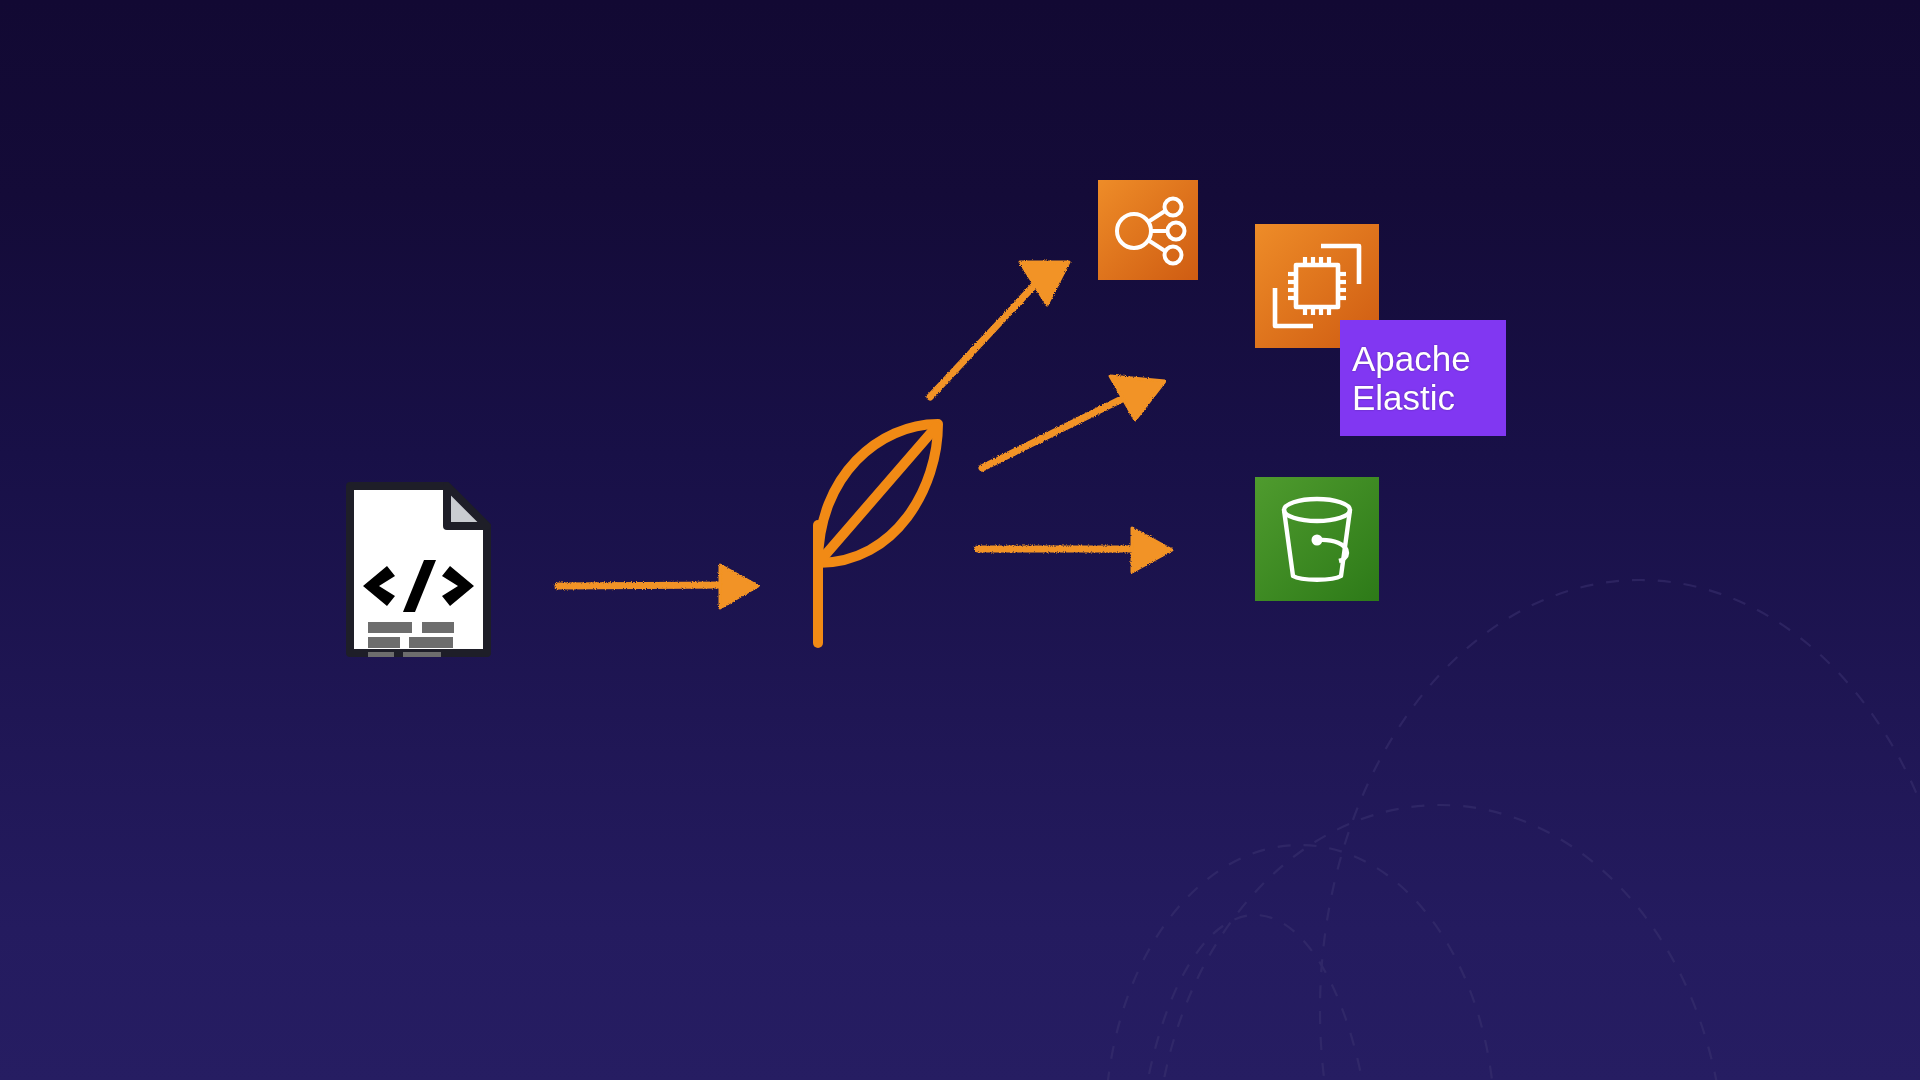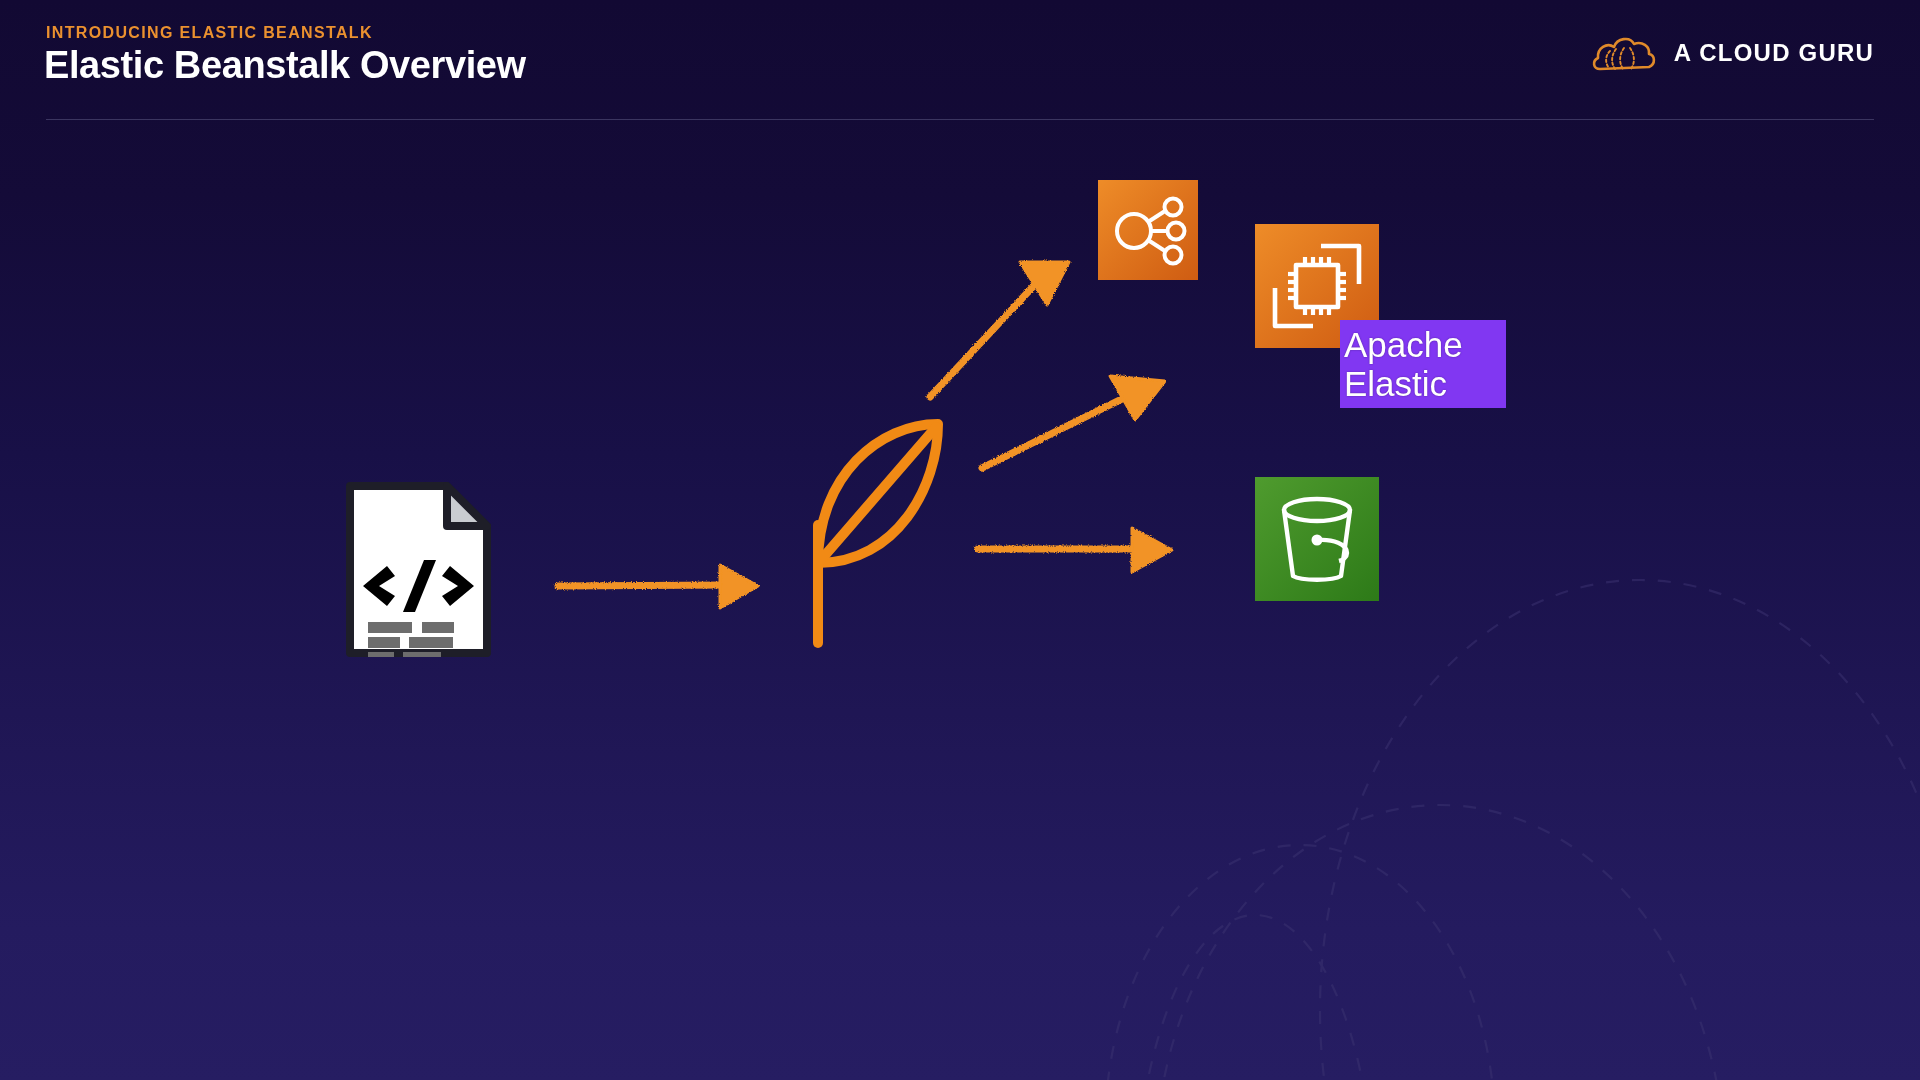--- a/index.html
+++ b/index.html
@@ -65,24 +65,24 @@
 
   
   .tile { position:absolute; }
   .tile svg { display:block; width:100%; height:100%; }
   #tile-elb { left:1098px; top:180px; width:100px; height:100px; }
   #tile-ec2 { left:1255px; top:224px; width:124px; height:124px; }
   #tile-s3  { left:1255px; top:477px; width:124px; height:124px; }
 
   
   #tomcat-badge {
-    position:absolute; left:1340px; top:320px; width:166px; height:88px;
+    position:absolute; left:1340px; top:320px; width:166px; height:116px;
     background:#8137f2;
     display:flex; flex-direction:column; justify-content:center;
-    padding-left:4px;
+    padding-left:12px;
   }
   #tomcat-badge span {
     display:block; color:#ffffff; font-size:35px; line-height:39px;
     font-family:"Liberation Sans", sans-serif; font-weight:normal;
     text-shadow:0 0 2px rgba(0,0,0,.35);
     white-space:nowrap;
   }
 
   
   #arrows { position:absolute; inset:0; width:1920px; height:1080px; }
@@ -94,37 +94,20 @@
 
   <svg id="deco" viewBox="0 0 1920 1080" preserveAspectRatio="none">
     <g fill="none" stroke="#3a3270" stroke-width="2.2" stroke-dasharray="13 13" opacity="0.55">
       <ellipse cx="1640" cy="1010" rx="320" ry="430"></ellipse>
       <ellipse cx="1300" cy="1130" rx="195" ry="285"></ellipse>
       <ellipse cx="1440" cy="1170" rx="285" ry="365"></ellipse>
       <ellipse cx="1255" cy="1215" rx="120" ry="300"></ellipse>
     </g>
   </svg>
 
-  <div id="header">
-    <div id="eyebrow">INTRODUCING ELASTIC BEANSTALK</div>
-    <div id="title">Elastic Beanstalk Overview</div>
-    <div id="divider"></div>
-
-    <div id="logo">
-      <svg id="logo-mark" viewBox="0 0 68 46">
-        <path d="M10 39 C3 39 2 31 8 28 C7 18 17 12 24 17 C27 8 40 6 44 14
-                 C52 11 60 16 59 24 C65 25 66 34 59 37 Z" fill="none" stroke="#e08a2a" stroke-width="2.6" stroke-linejoin="round"></path>
-        <path d="M20 21 C15 26 15 33 19 38" fill="none" stroke="#e08a2a" stroke-width="1.9" stroke-dasharray="2.4 2.4" stroke-linecap="round"></path>
-        <path d="M26 19 C21 26 21 33 25 39" fill="none" stroke="#e08a2a" stroke-width="1.9" stroke-dasharray="2.4 2.4" stroke-linecap="round"></path>
-        <path d="M34 18 C29 25 29 33 33 39" fill="none" stroke="#e08a2a" stroke-width="1.9" stroke-dasharray="2.4 2.4" stroke-linecap="round"></path>
-        <path d="M40 18 C45 25 45 33 41 39" fill="none" stroke="#e08a2a" stroke-width="1.9" stroke-dasharray="2.4 2.4" stroke-linecap="round"></path>
-      </svg>
-      <div id="logo-text">A CLOUD GURU</div>
-    </div>
-  </div>
 
   <div id="diagram">
 
     <svg id="arrows" viewBox="0 0 1920 1080">
       <defs>
         <filter id="rough" x="-30%" y="-30%" width="160%" height="160%">
           <feTurbulence type="fractalNoise" baseFrequency="0.9" numOctaves="3" seed="7" result="n"></feTurbulence>
           <feDisplacementMap in="SourceGraphic" in2="n" scale="3.2" xChannelSelector="R" yChannelSelector="G"></feDisplacementMap>
         </filter>
       </defs>

